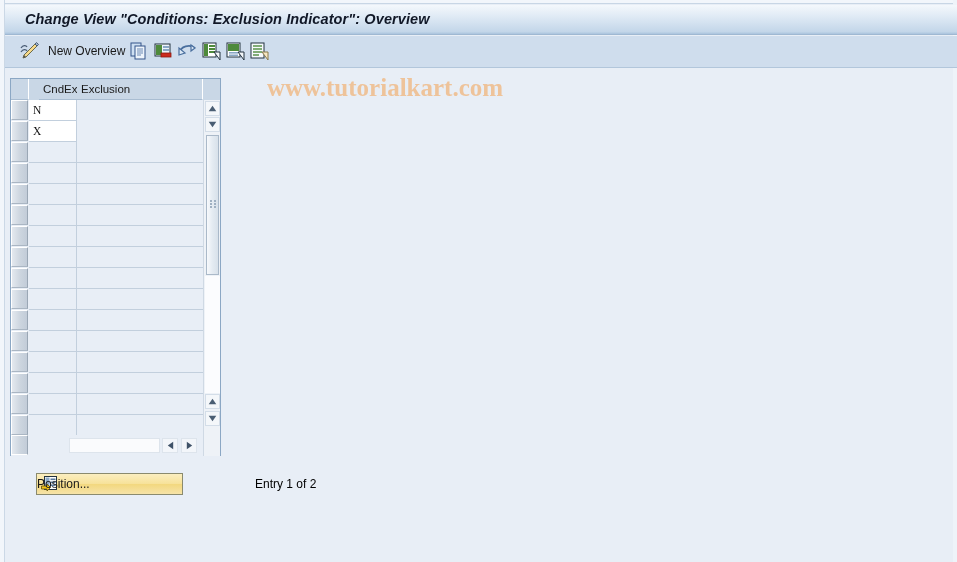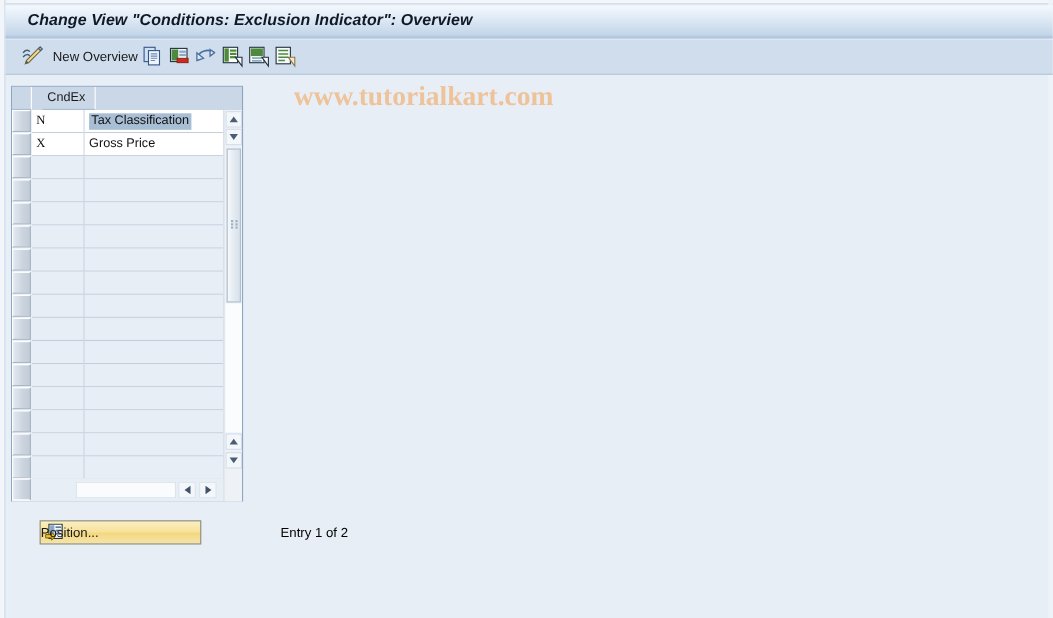--- a/index.html
+++ b/index.html
@@ -388,43 +388,42 @@
     </div>
 
     <div id="watermark">www.tutorialkart.com</div>
   </div>
 
   <div id="table-box">
 
     <div id="thead">
       <div class="th" id="th-sel"></div>
       <div class="th" id="th-cndex">CndEx</div>
+      <div class="th" id="th-excl">Exclusion</div>
       <div id="th-config">
         <svg width="13" height="13" viewBox="0 0 13 13">
           <rect x="0.5" y="0.5" width="12" height="12" fill="#ffffff" stroke="#23323f" stroke-width="1"></rect>
           <rect x="1.5" y="1.5" width="3" height="3" fill="#2f5e9e"></rect>
           <rect x="5" y="1.5" width="3" height="3" fill="#2f5e9e"></rect>
           <rect x="8.5" y="1.5" width="3" height="3" fill="#2f5e9e"></rect>
           <rect x="1.5" y="5" width="3" height="6.5" fill="#f5d90a"></rect>
           <rect x="5" y="5" width="3" height="6.5" fill="#ffffff" stroke="#7d8c9c" stroke-width="0.5"></rect>
           <rect x="8.5" y="5" width="3" height="6.5" fill="#ffffff" stroke="#7d8c9c" stroke-width="0.5"></rect>
         </svg>
       </div>
     </div>
 
     <div id="rows-area">
         <div class="row filled">
           <div class="cell-sel"></div>
           <div class="cell-cnd">N</div>
-          <div class="cell-exc"><span class="hl">Tax Classification</span></div>
         </div>
         <div class="row filled">
           <div class="cell-sel"></div>
           <div class="cell-cnd">X</div>
-          <div class="cell-exc">Gross Price</div>
         </div>
         <div class="row empty">
           <div class="cell-sel"></div>
           <div class="cell-cnd"></div>
           <div class="cell-exc"></div>
         </div>
         <div class="row empty">
           <div class="cell-sel"></div>
           <div class="cell-cnd"></div>
           <div class="cell-exc"></div>

